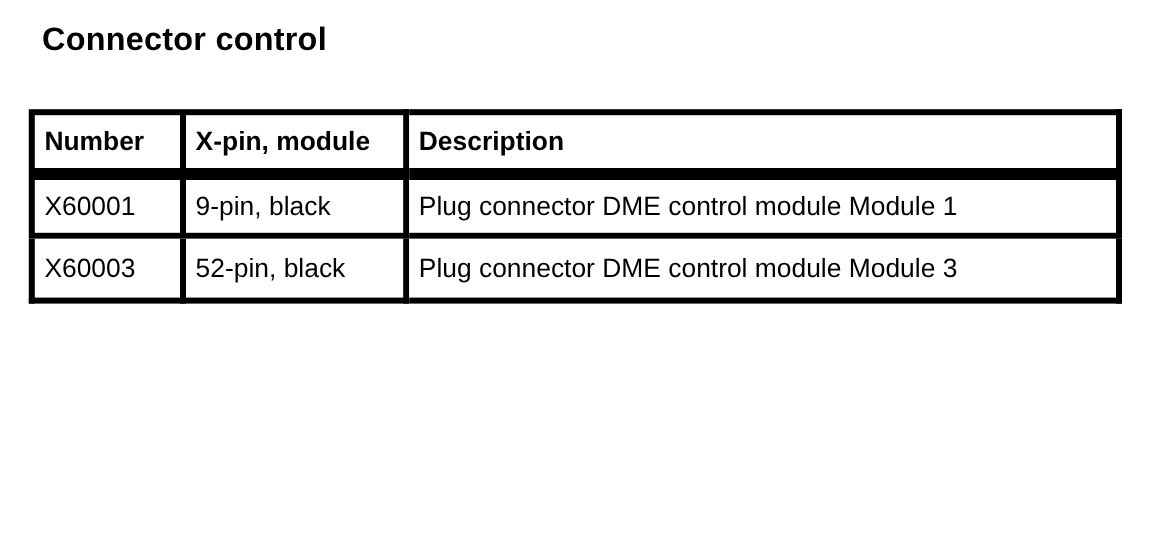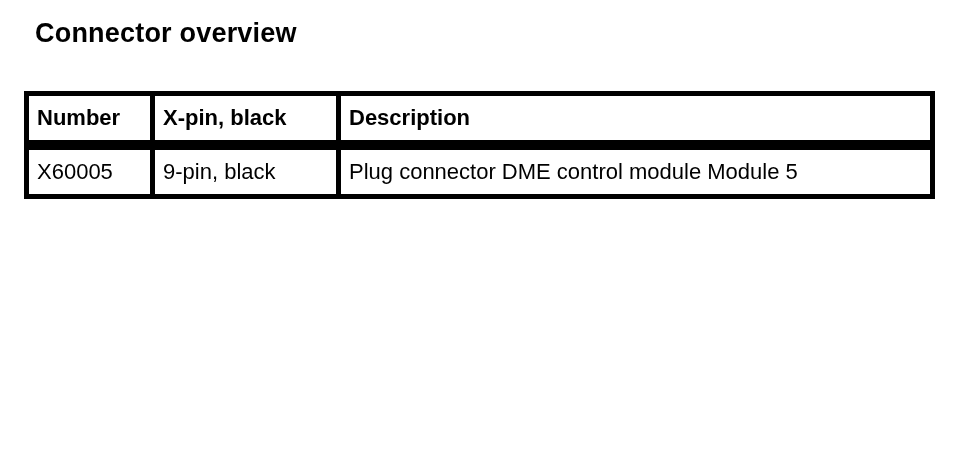--- a/index.html
+++ b/index.html
@@ -76,37 +76,42 @@
   
   col.col-number      { width: 131px; }
   col.col-xpin        { width: 186px; }
   col.col-description { width: 594px; }
 
   .cell-center { text-align: center; margin-left: 25px; }
 </style>
 </head>
 <body>
 
-<div id="page-title">Connector overview</div>
+<div id="page-title">Connector control</div>
 
 <div id="connector-table-wrap">
   <table class="connector-table">
     <colgroup>
       <col class="col-number">
       <col class="col-xpin">
       <col class="col-description">
     </colgroup>
     <thead>
       <tr>
         <th>Number</th>
-        <th>X-pin, black</th>
+        <th>X-pin, module</th>
         <th class="cell-center">Description</th>
       </tr>
     </thead>
     <tbody>
       <tr>
-        <td>X60005</td>
+        <td>X60001</td>
         <td>9-pin, black</td>
-        <td>Plug connector DME control module Module 5</td>
+        <td>Plug connector DME control module Module 1</td>
+      </tr>
+      <tr>
+        <td>X60003</td>
+        <td>52-pin, black</td>
+        <td>Plug connector DME control module Module 3</td>
       </tr>
     </tbody>
   </table>
 </div>
 
 </body></html>

